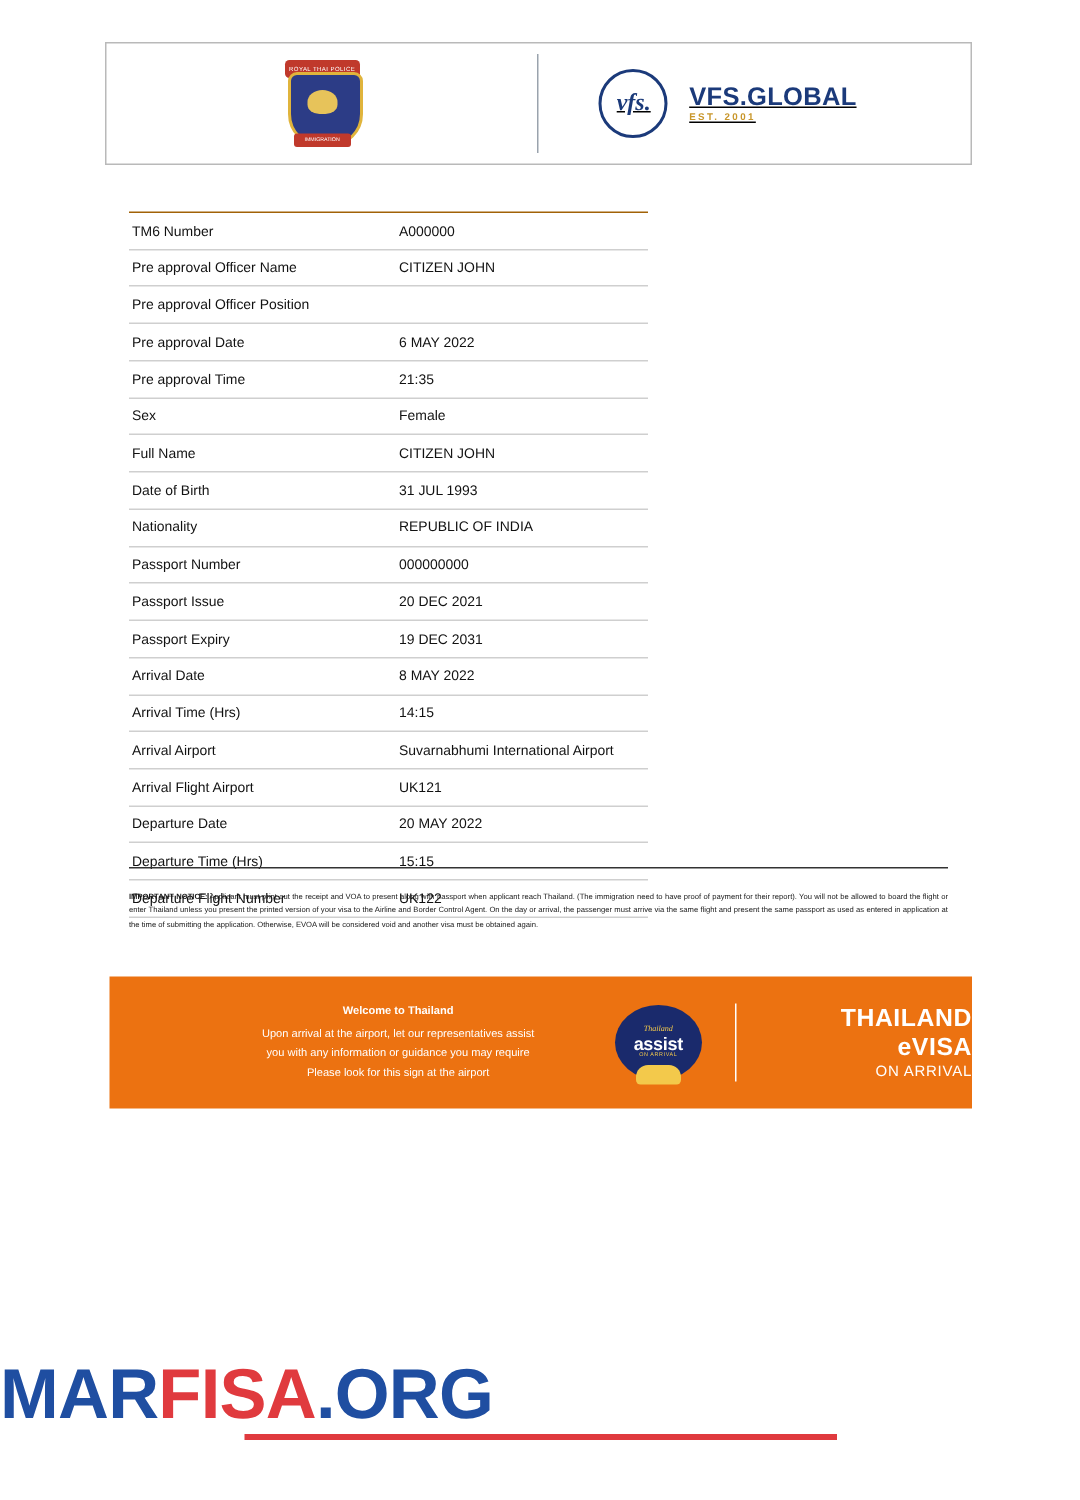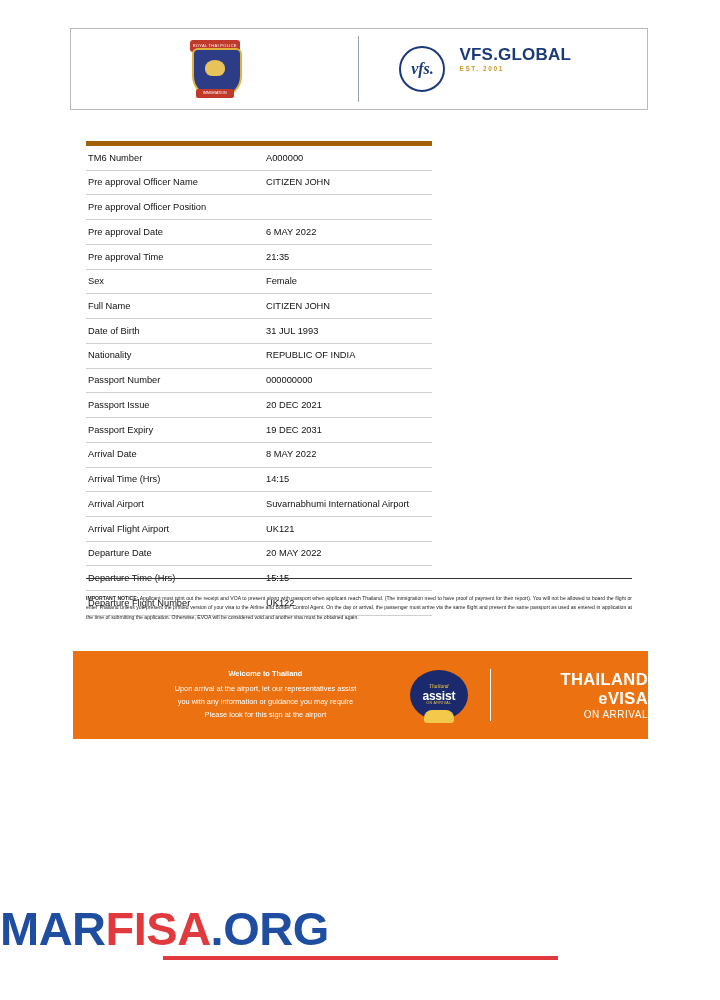--- a/index.html
+++ b/index.html
@@ -105,21 +105,23 @@
     display: block;
     font-size: 3.5px;
     color: #ffffff;
     text-align: center;
     line-height: 9px;
   }
 
   
   .vfs-logo {
     display: flex;
+    align-items: center;
     gap: 14px;
+    text-decoration: underline;
   }
   .vfs-mark {
     width: 42px;
     height: 42px;
     border-radius: 50%;
     border: 2px solid #1b3a7a;
     display: flex;
     align-items: center;
     justify-content: center;
     font-family: "Liberation Serif", serif;
@@ -146,21 +148,21 @@
   
   .details {
     position: absolute;
     left: 86px;
     top: 141px;
     width: 346px;
     border-collapse: collapse;
     font-size: 9.3px;
   }
   .details tr { border-bottom: 1px solid #cfcfcf; }
-  .details tr:first-child { border-top: 5px solid #a16207; }
+  .details tr:first-child { border-top: 1px solid #a16207; }
   .details td {
     padding: 5.6px 0 5.6px 2px;
     vertical-align: top;
     line-height: 1.35;
   }
   .details td.label { width: 176px; color: #111111; }
   .details td.value { color: #111111; }
 
   
   .notice-rule {

